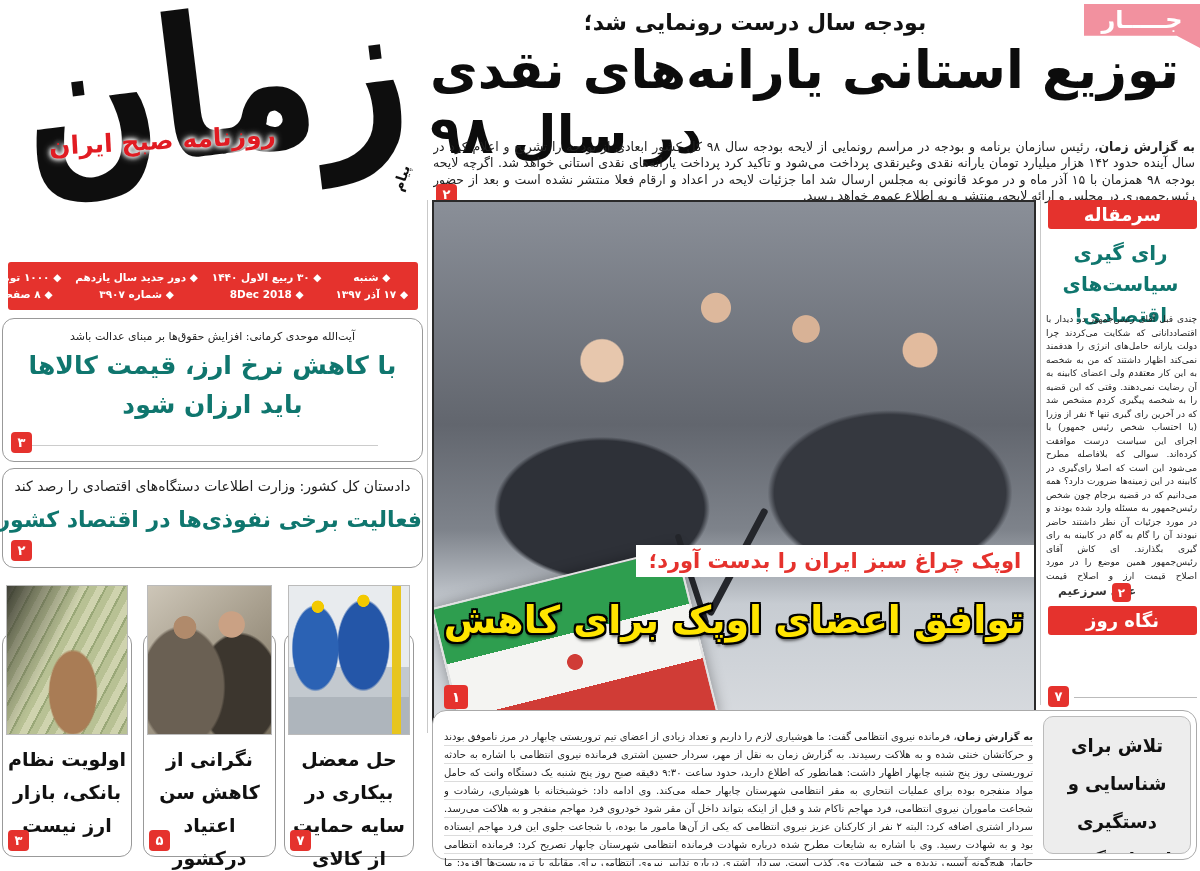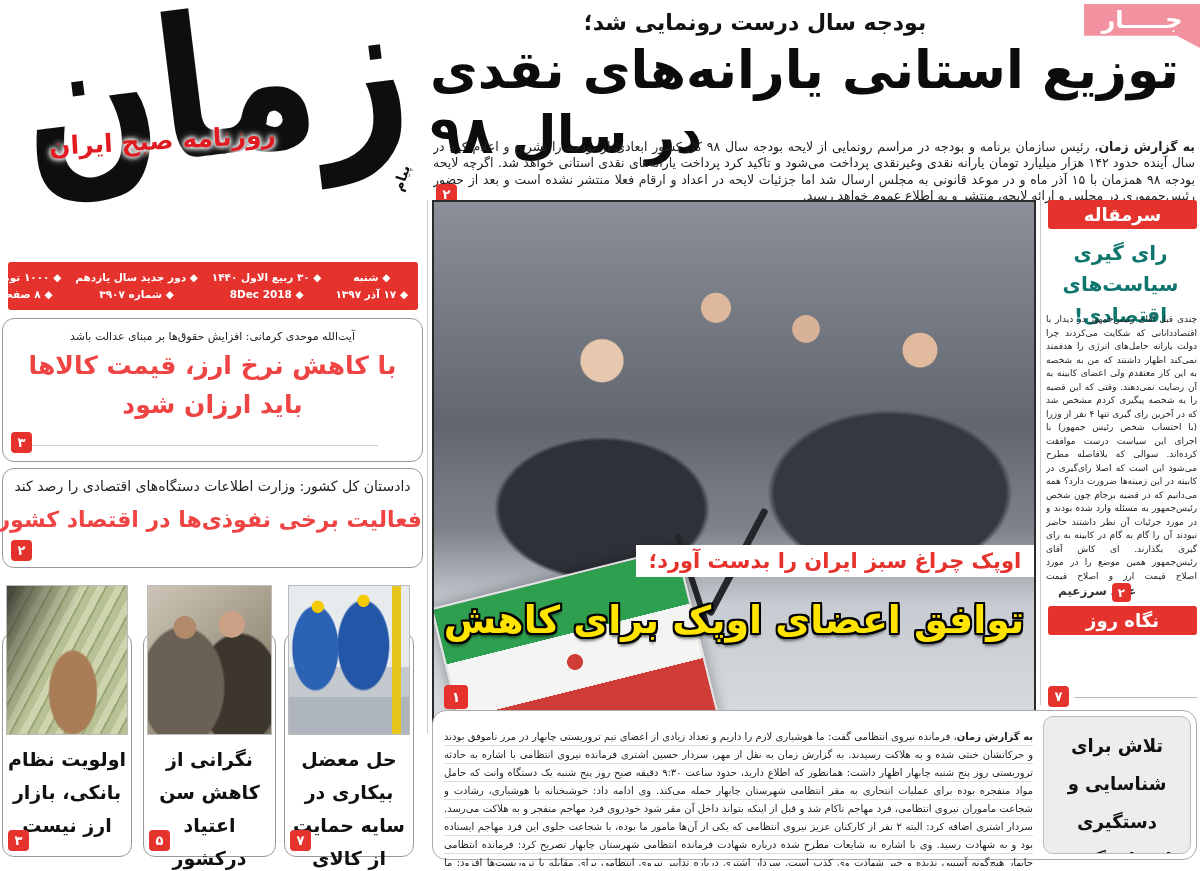--- a/index.html
+++ b/index.html
@@ -41,21 +41,21 @@
     left:8px;top:262px;width:410px;height:48px;background:#e5322d;border-radius:3px;color:#fff;
     display:flex;align-items:center;justify-content:space-between;padding:0 10px;box-sizing:border-box;
   }
   .date-cell{text-align:center;font-size:10.5px;font-weight:bold;line-height:17px;white-space:nowrap;margin-left:14px;}
   
   .hbox{left:2px;width:421px;border:1.5px solid #999;border-radius:12px;background:#fff;box-sizing:border-box;}
   .hbox1{top:318px;height:144px;}
   .hbox2{top:468px;height:100px;}
   .hbox-kicker{margin-top:11px;font-size:11px;text-align:center;color:#222;}
   .hbox2 .hbox-kicker{font-size:14px;margin-top:9px;}
-  .hbox-headline{font-size:25px;font-weight:bold;text-align:center;line-height:39px;margin-top:3px;color:#ef4444;}
+  .hbox-headline{font-size:25px;font-weight:bold;text-align:center;line-height:39px;margin-top:3px;color:#0f766e;}
   .hbox2 .hbox-headline{font-size:22px;white-space:nowrap;margin-top:6px;}
   .hbox-rule{position:absolute;bottom:15px;left:14px;right:44px;border-top:1px solid #ccc;}
   
   .card{top:632px;height:225px;border:1.5px solid #999;border-radius:12px;background:#fff;box-sizing:border-box;}
   .card-photo{position:absolute;left:3px;right:3px;top:-48px;height:150px;border:1px solid #bbb;box-sizing:border-box;}
   .card-caption{position:absolute;top:110px;left:4px;right:4px;text-align:center;font-size:19px;font-weight:bold;line-height:33px;color:#111;}
   .art-money{background:
     radial-gradient(ellipse 40px 70px at 55% 72%, #a97c55 0 58%, transparent 62%),
     linear-gradient(115deg, rgba(47,47,40,.9) 0%, rgba(74,74,60,.55) 18%, transparent 42%),
     repeating-linear-gradient(118deg, #cfd3ae 0 7px, #9aa878 7px 9px, #b8c194 9px 16px),

